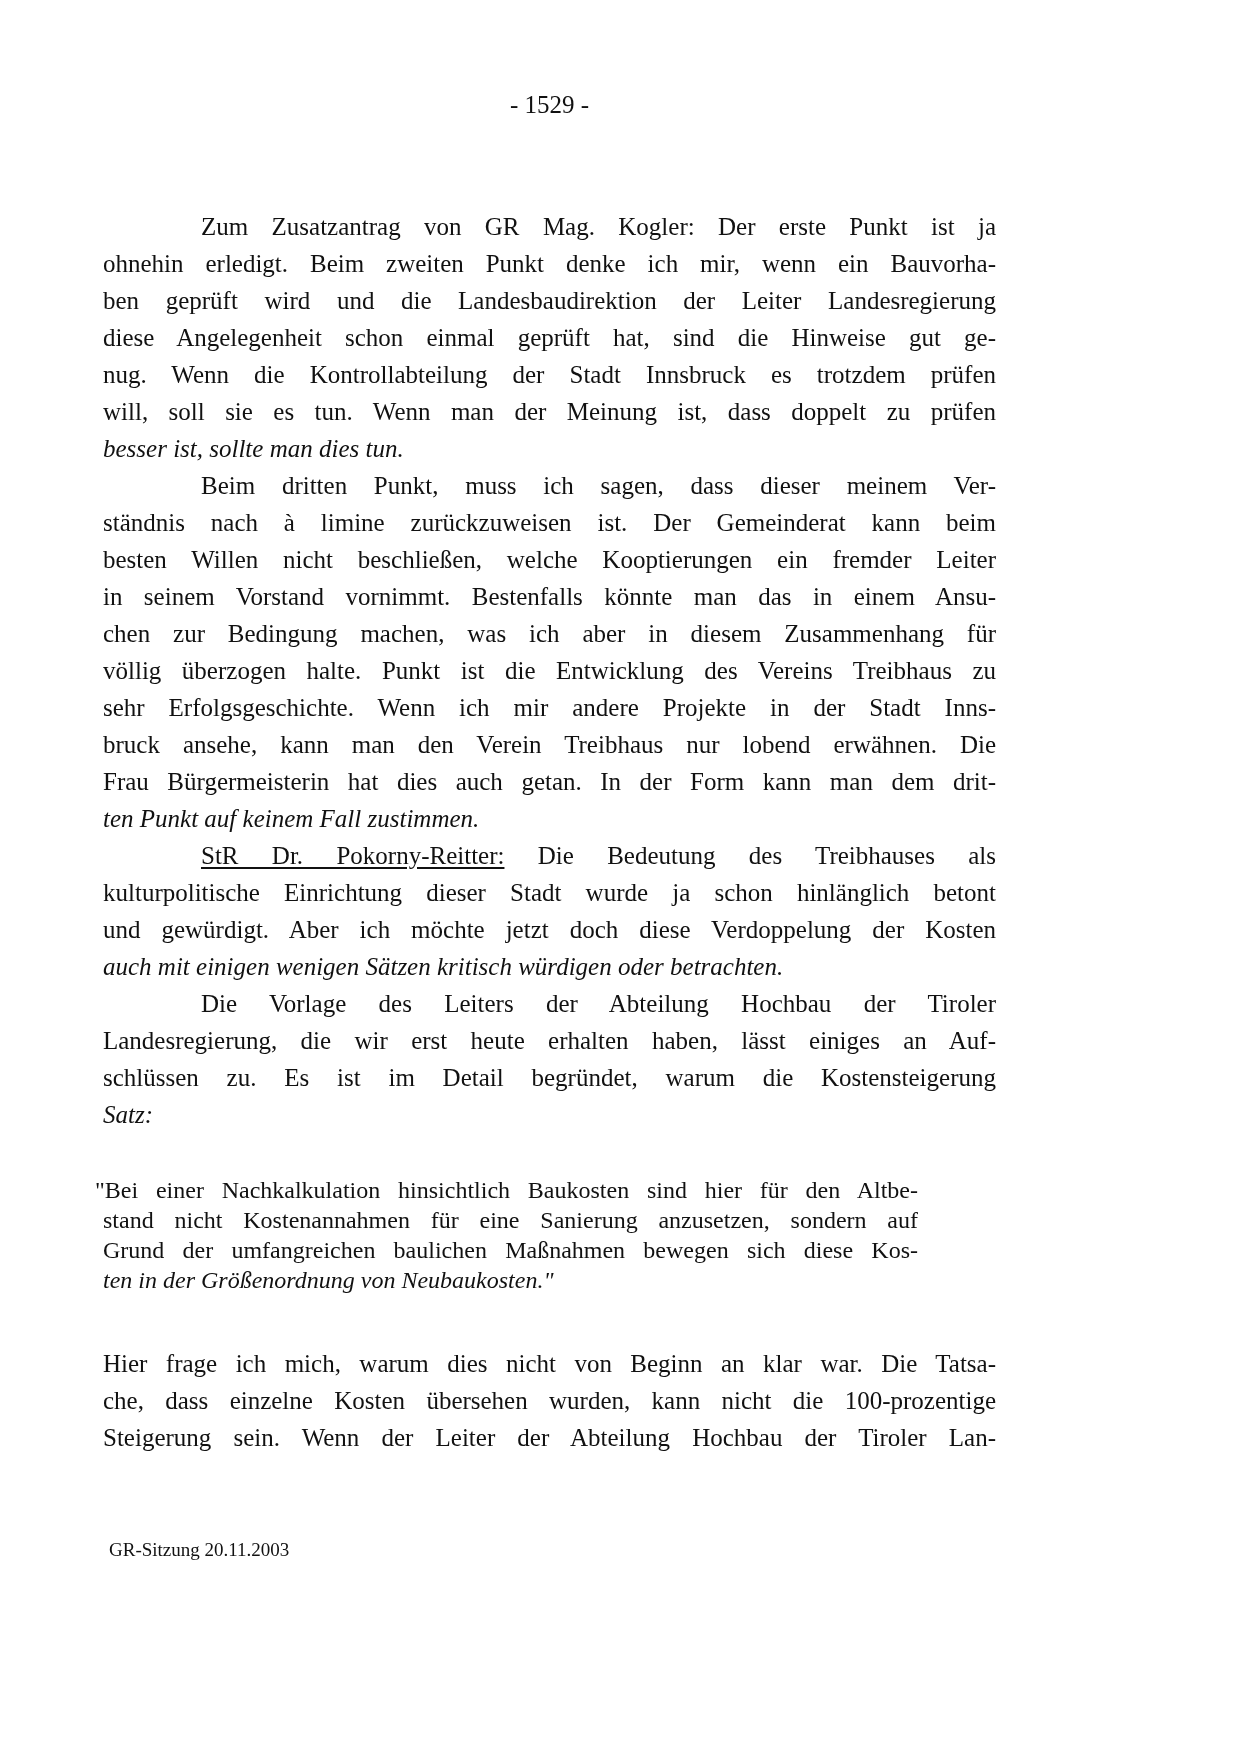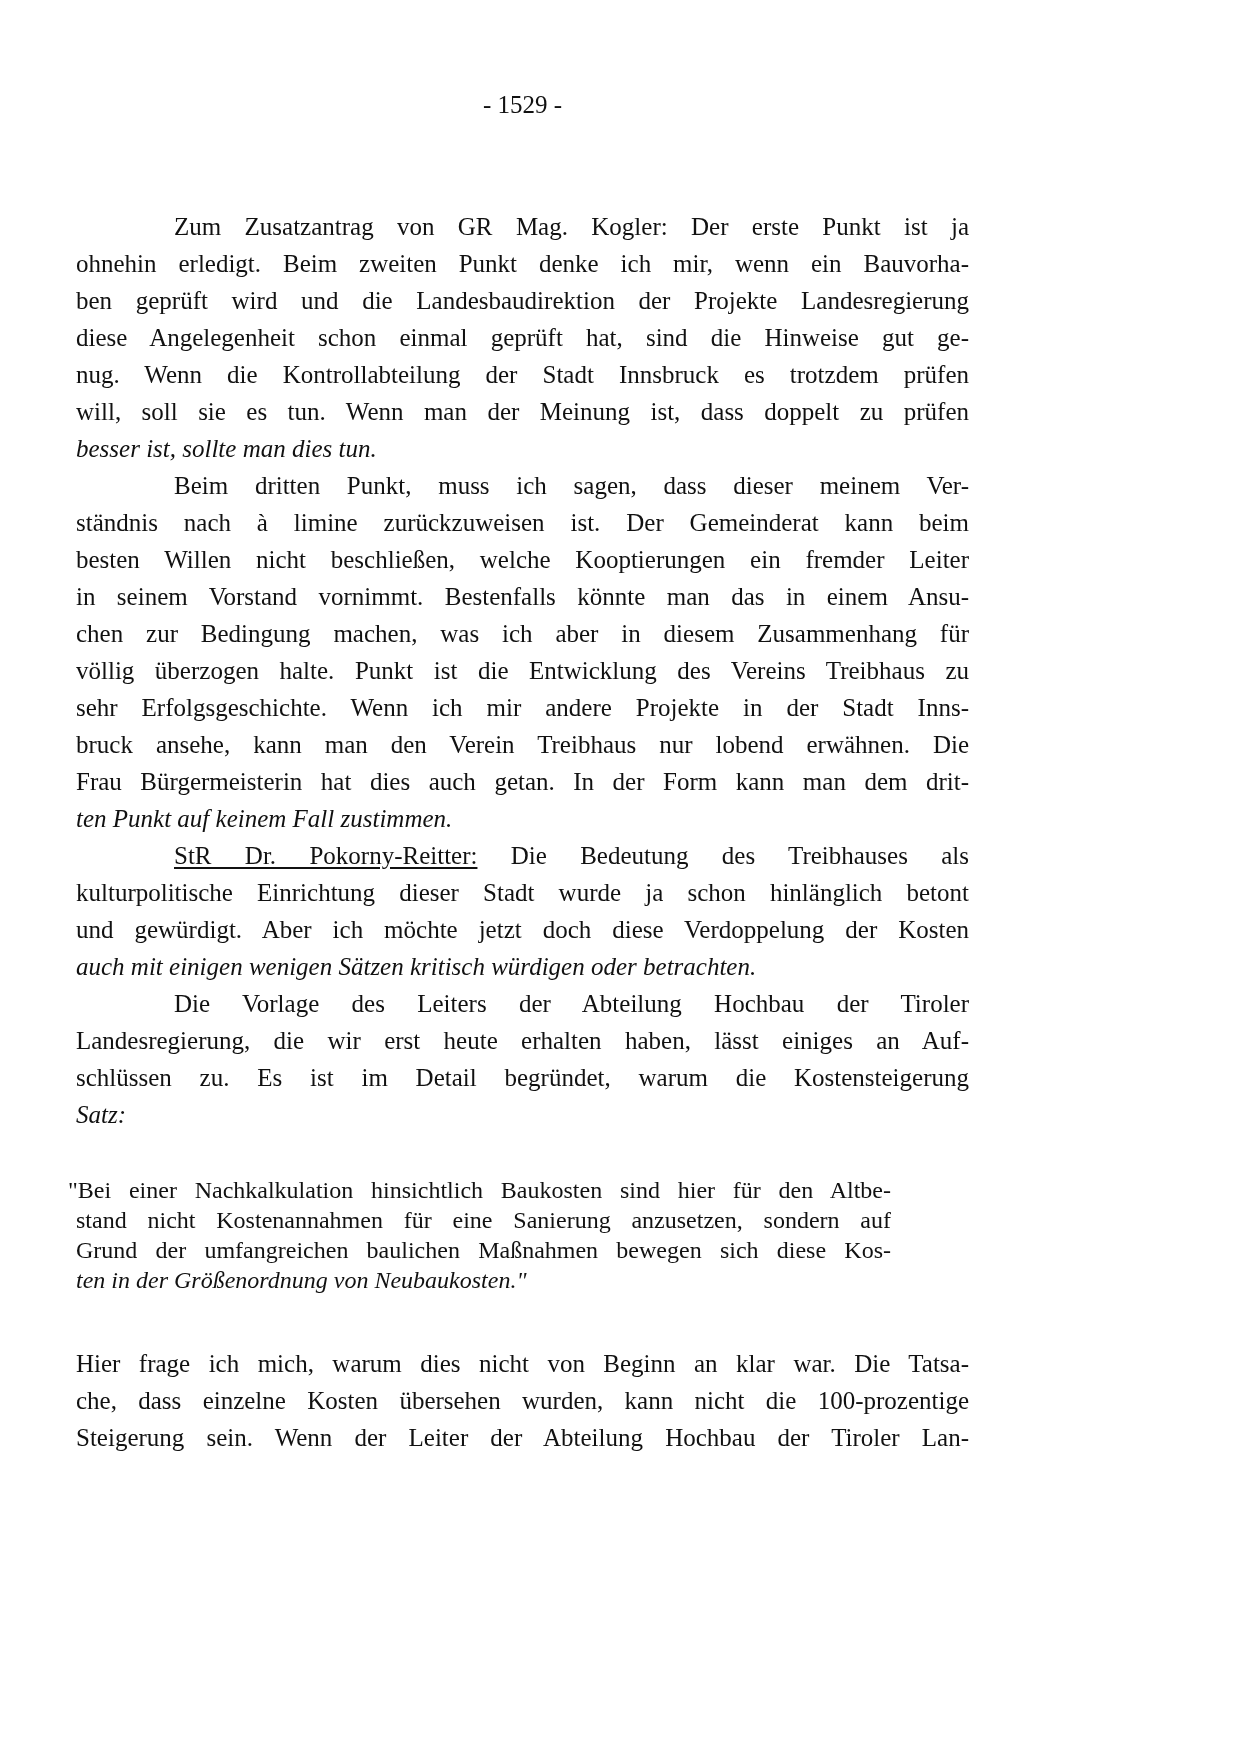--- a/index.html
+++ b/index.html
@@ -6,21 +6,21 @@
   .page {
     position: relative;
     width: 1240px;
     height: 1755px;
     background: #ffffff;
     overflow: hidden;
     font-family: "Liberation Serif", "DejaVu Serif", serif;
     color: #111111;
   }
   .content {
-    margin-left: 76px;
+    margin-left: 103px;
     width: 893px;
   }
   .pagenum {
     margin-top: 86px;
     text-align: center;
     font-size: 25px;
     line-height: 37px;
   }
   .body-text {
     margin-top: 85px;
@@ -58,21 +58,21 @@
 <body>
 
 <div class="page">
   <div class="content">
     <div class="pagenum">- 1529 -</div>
 
     <div class="body-text">
         <div class="block paragraph">
           <div class="line firstline">Zum Zusatzantrag von GR Mag. Kogler: Der erste Punkt ist ja</div>
           <div class="line">ohnehin erledigt. Beim zweiten Punkt denke ich mir, wenn ein Bauvorha-</div>
-          <div class="line">ben geprüft wird und die Landesbaudirektion der Projekte Landesregierung</div>
+          <div class="line">ben geprüft wird und die Landesbaudirektion der Leiter Landesregierung</div>
           <div class="line">diese Angelegenheit schon einmal geprüft hat, sind die Hinweise gut ge-</div>
           <div class="line">nug. Wenn die Kontrollabteilung der Stadt Innsbruck es trotzdem prüfen</div>
           <div class="line">will, soll sie es tun. Wenn man der Meinung ist, dass doppelt zu prüfen</div>
           <div class="line lastline">besser ist, sollte man dies tun.</div>
         </div>
         <div class="block paragraph">
           <div class="line firstline">Beim dritten Punkt, muss ich sagen, dass dieser meinem Ver-</div>
           <div class="line">ständnis nach à limine zurückzuweisen ist. Der Gemeinderat kann beim</div>
           <div class="line">besten Willen nicht beschließen, welche Kooptierungen ein fremder Leiter</div>
           <div class="line">in seinem Vorstand vornimmt. Bestenfalls könnte man das in einem Ansu-</div>
@@ -101,14 +101,15 @@
           <div class="line">Grund der umfangreichen baulichen Maßnahmen bewegen sich diese Kos-</div>
           <div class="line lastline">ten in der Größenordnung von Neubaukosten."</div>
         </div>
         <div class="block paragraph">
           <div class="line">Hier frage ich mich, warum dies nicht von Beginn an klar war. Die Tatsa-</div>
           <div class="line">che, dass einzelne Kosten übersehen wurden, kann nicht die 100-prozentige</div>
           <div class="line">Steigerung sein. Wenn der Leiter der Abteilung Hochbau der Tiroler Lan-</div>
         </div>
       </div>
 
+    <div class="footer">GR-Sitzung 20.11.2003</div>
   </div>
 </div>
 
 </body></html>

